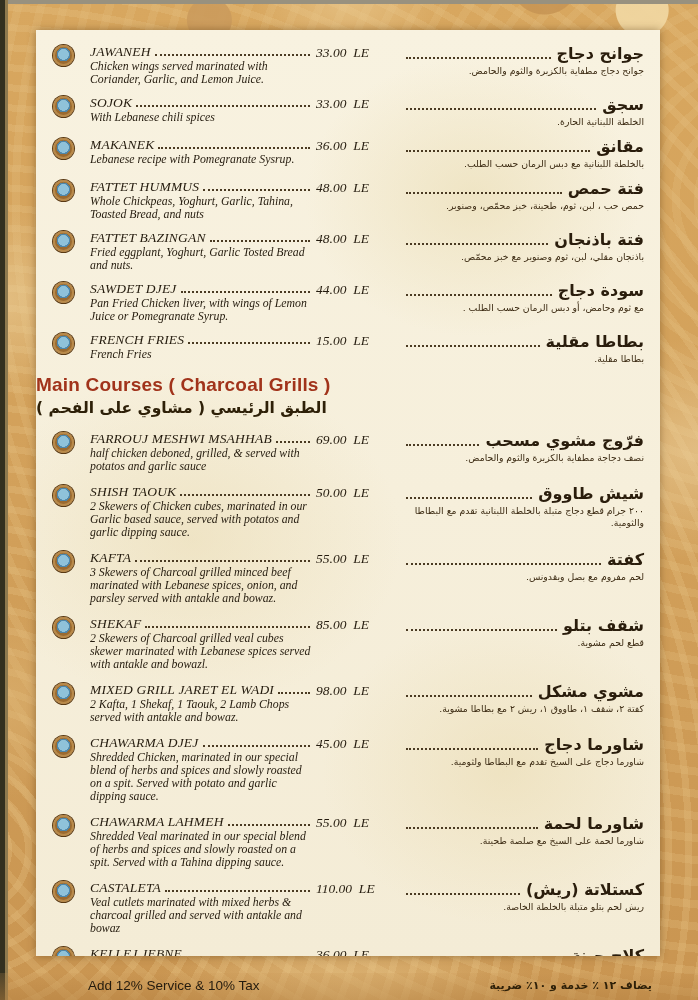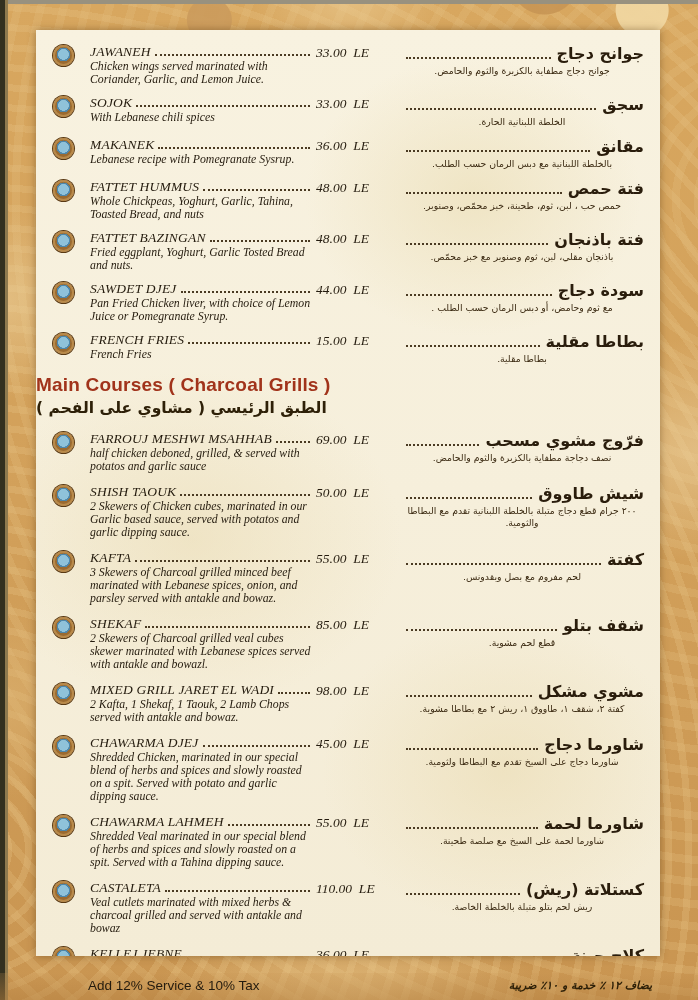--- a/index.html
+++ b/index.html
@@ -39,29 +39,29 @@
     background:radial-gradient(circle at 50% 45%, #8fc2da 0 34%, #4f86a8 35% 44%, #9a6a30 45% 72%, #6b4318 73% 100%);
     box-shadow:0 0 0 1px #5a3a14, inset 0 0 0 2px #b98a4a;}
   .en-line{display:flex;align-items:baseline;}
   .en-name{font-style:italic;font-size:13.5px;color:#241b0e;letter-spacing:.2px;white-space:nowrap;}
   .leader{flex:1;margin:0 6px 3px 4px;border-bottom:2px dotted #4a3a22;min-width:8px;}
   .en-desc{font-style:italic;font-size:11.8px;line-height:13px;color:#241b0e;padding-right:4px;}
   .price-cell{font-style:italic;font-size:13.5px;color:#241b0e;white-space:nowrap;padding-top:1px;}
   .ar-line{display:flex;direction:rtl;align-items:baseline;}
   .ar-name{font-family:"DejaVu Sans",sans-serif;font-weight:bold;font-size:16px;color:#2a1d0c;white-space:nowrap;}
   .leader-ar{flex:1;margin:0 6px 4px 6px;border-bottom:2px dotted #4a3a22;min-width:8px;}
-  .ar-desc{direction:rtl;text-align:center;font-family:"DejaVu Sans",sans-serif;font-size:9.3px;line-height:12px;color:#3b2a12;margin-top:2px;}
+  .ar-desc{direction:rtl;text-align:right;font-family:"DejaVu Sans",sans-serif;font-size:9.3px;line-height:12px;color:#3b2a12;margin-top:2px;}
   .section-header{text-align:left;margin:6px 40px 14px 0;}
   .sh-en{font-family:"Liberation Sans",sans-serif;font-weight:bold;font-size:19px;color:#a1331b;letter-spacing:.2px;}
   .sh-ar{font-family:"DejaVu Sans",sans-serif;font-weight:bold;font-size:15.5px;color:#2e2008;margin-top:3px;}
   .footer{position:absolute;left:0;right:0;bottom:0;height:27px;
     background:linear-gradient(180deg, rgba(201,150,84,.2), rgba(182,130,66,.55));
     display:flex;justify-content:space-between;align-items:center;padding:0 46px 2px 88px;box-sizing:border-box;}
   .f-en{font-family:"Liberation Sans",sans-serif;font-size:13.5px;color:#241b0e;}
-  .f-ar{font-family:"DejaVu Sans",sans-serif;font-size:11px;font-weight:bold;color:#2e2008;font-style:italic;}
+  .f-ar{font-family:"DejaVu Sans",sans-serif;font-size:11px;font-weight:bold;color:#2e2008;}
 </style>
 </head>
 <body>
 
 <div class="page">
   <div class="edge-top"></div>
   <div class="edge-left"></div>
   <div class="edge-left2"></div>
 
   <div class="panel">
@@ -173,21 +173,21 @@
 
   <div class="item">
     <div class="icon-cell">
       <span class="badge"></span>
     </div>
     <div class="en-cell">
       <div class="en-line">
         <span class="en-name">SAWDET DJEJ</span>
         <span class="leader"></span>
       </div>
-      <div class="en-desc">Pan Fried Chicken liver, with choice of Lemon Juice or Pomegranate Syrup.</div>
+      <div class="en-desc">Pan Fried Chicken liver, with wings of Lemon Juice or Pomegranate Syrup.</div>
     </div>
     <div class="price-cell">44.00&nbsp;&nbsp;LE</div>
     <div class="ar-cell">
       <div class="ar-line">
         <span class="ar-name">سودة دجاج</span>
         <span class="leader-ar"></span>
       </div>
       <div class="ar-desc">مع ثوم وحامض، أو دبس الرمان حسب الطلب .</div>
     </div>
   </div>

